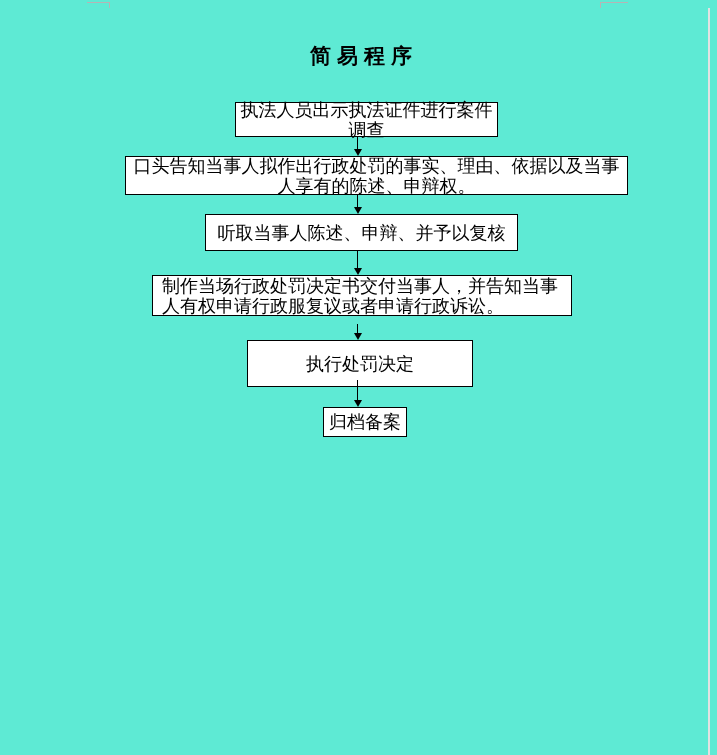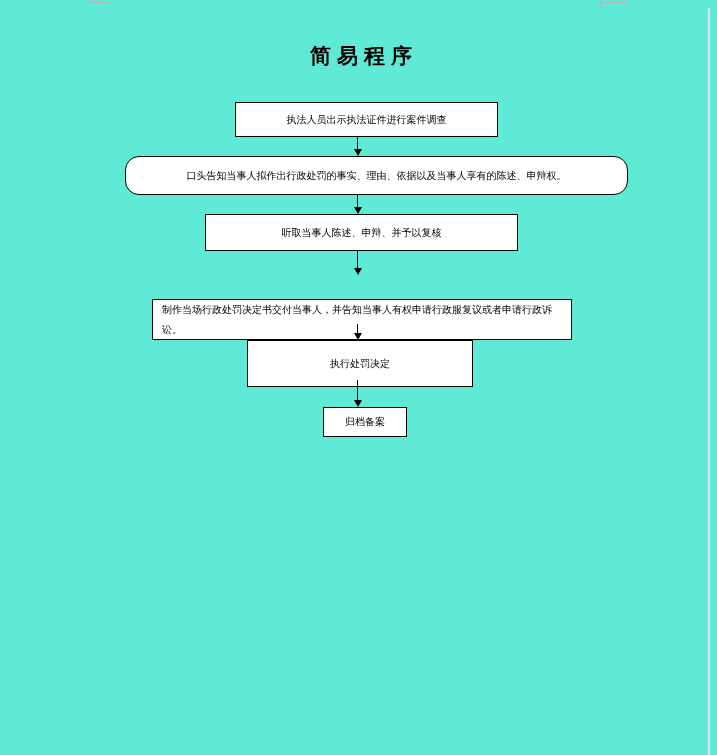--- a/index.html
+++ b/index.html
@@ -35,29 +35,29 @@
 
   .box {
     position: absolute;
     box-sizing: border-box;
     border: 1px solid #000000;
     background: #ffffff;
     display: flex;
     align-items: center;
     justify-content: center;
     text-align: center;
-    font-size: 10px;
+    font-size: 18px;
     line-height: 20px;
     color: #000000;
   }
   .box1 { left: 235px; top: 102px; width: 263px; height: 35px; }
-  .box2 { left: 125px; top: 156px; width: 503px; height: 39px; border-radius: 14px; }
+  .box2 { left: 125px; top: 156px; width: 503px; height: 39px; }
   .box3 { left: 205px; top: 214px; width: 313px; height: 37px; align-items: center; }
   .box4 { left: 152px; top: 275px; width: 420px; height: 41px;
-          justify-content: flex-start; text-align: left; padding: 4px 9px; margin-top: 24px; }
+          justify-content: flex-start; text-align: left; padding: 4px 9px; }
   .box5 { left: 247px; top: 340px; width: 226px; height: 47px; }
   .box6 { left: 323px; top: 407px; width: 84px;  height: 30px; }
 
   .arrow {
     position: absolute;
     left: 353px;
     width: 9px;
     display: flex;
     flex-direction: column;
     align-items: center;

